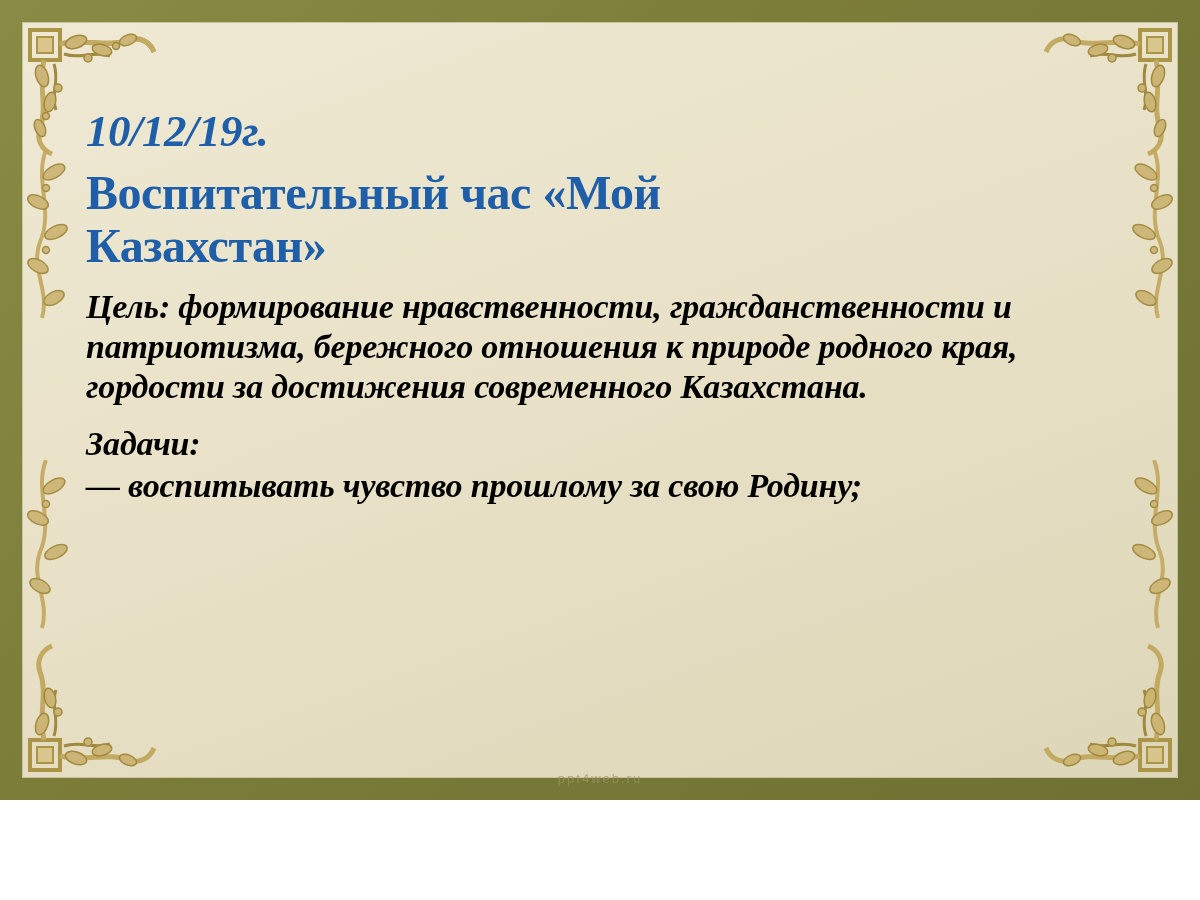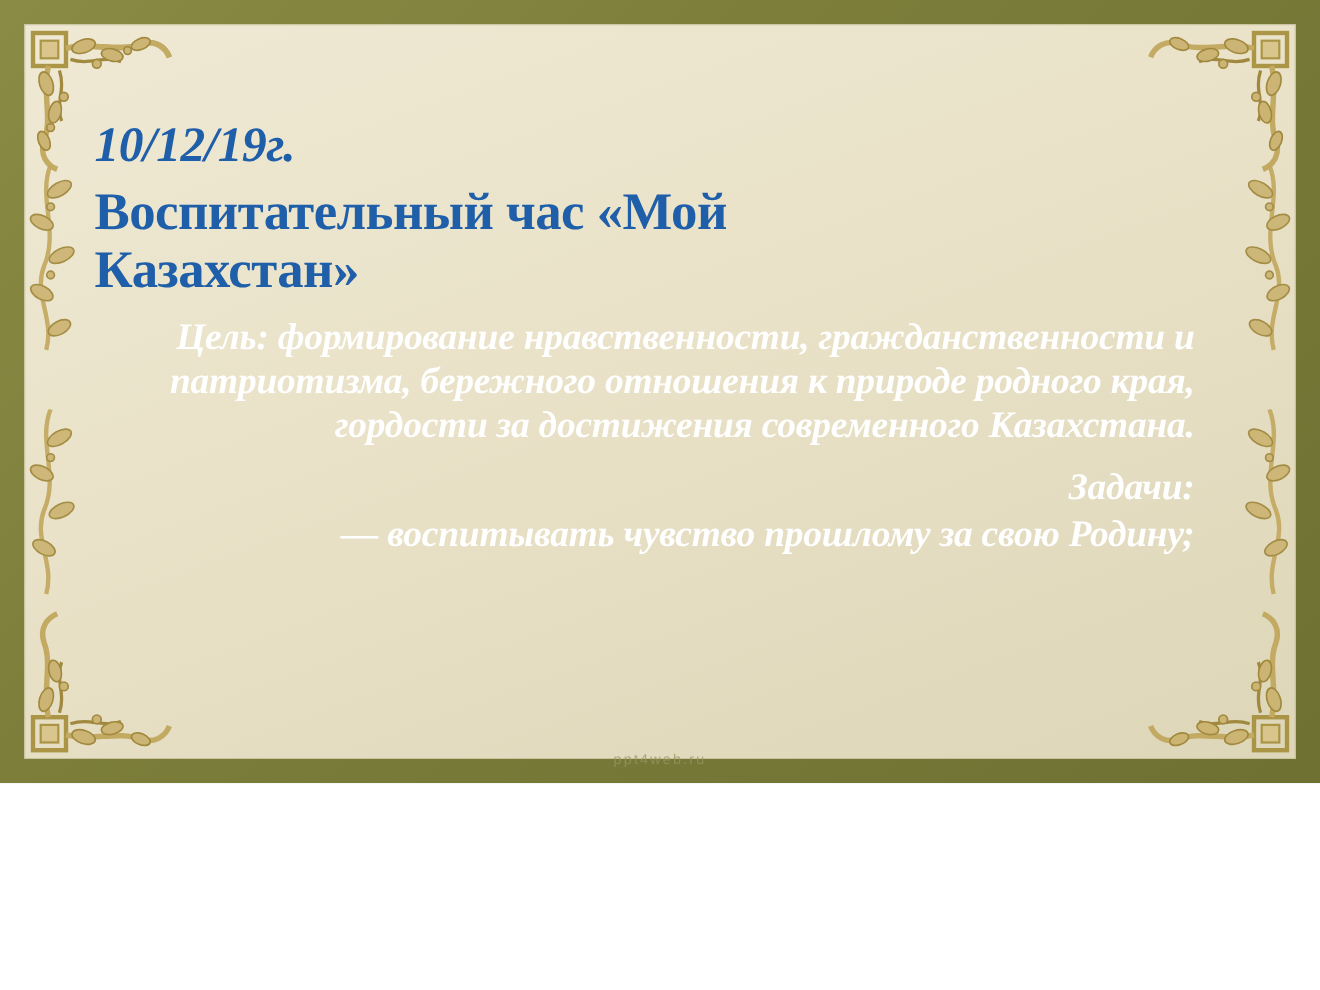--- a/index.html
+++ b/index.html
@@ -3,21 +3,21 @@
 <meta charset="utf-8">
 <style>
   html, body {
     margin: 0;
     padding: 0;
     background: #ffffff;
   }
   .slide {
     position: relative;
     width: 1200px;
-    height: 712px;
+    height: 800px;
     background: #7d7f3c;
     overflow: hidden;
     box-sizing: border-box;
     font-family: "Liberation Serif", serif;
   }
   
   .frame-outer {
     position: absolute;
     inset: 0;
     background: linear-gradient(135deg, #8a8c45 0%, #7b7d39 40%, #6f7133 100%);
@@ -75,29 +75,28 @@
   .title {
     color: #1f5fa9;
     font-weight: bold;
     font-size: 48px;
     line-height: 1.12;
     margin: 0 0 14px 0;
     max-width: 800px;
     letter-spacing: -0.5px;
   }
   .para {
-    color: #ffffff;
+    color: #000000;
     font-weight: bold;
     font-style: italic;
     font-size: 34px;
     line-height: 1.18;
     margin: 0 0 14px 0;
     max-width: 1000px;
     letter-spacing: -0.2px;
-    text-align: right;
   }
   .para.goal { margin-bottom: 16px; }
   .para.tasks-label { margin-bottom: 2px; }
   .para.task { margin-bottom: 18px; }
   .watermark {
     position: absolute;
     left: 50%;
     transform: translateX(-50%);
     bottom: 14px;
     font-size: 13px;

